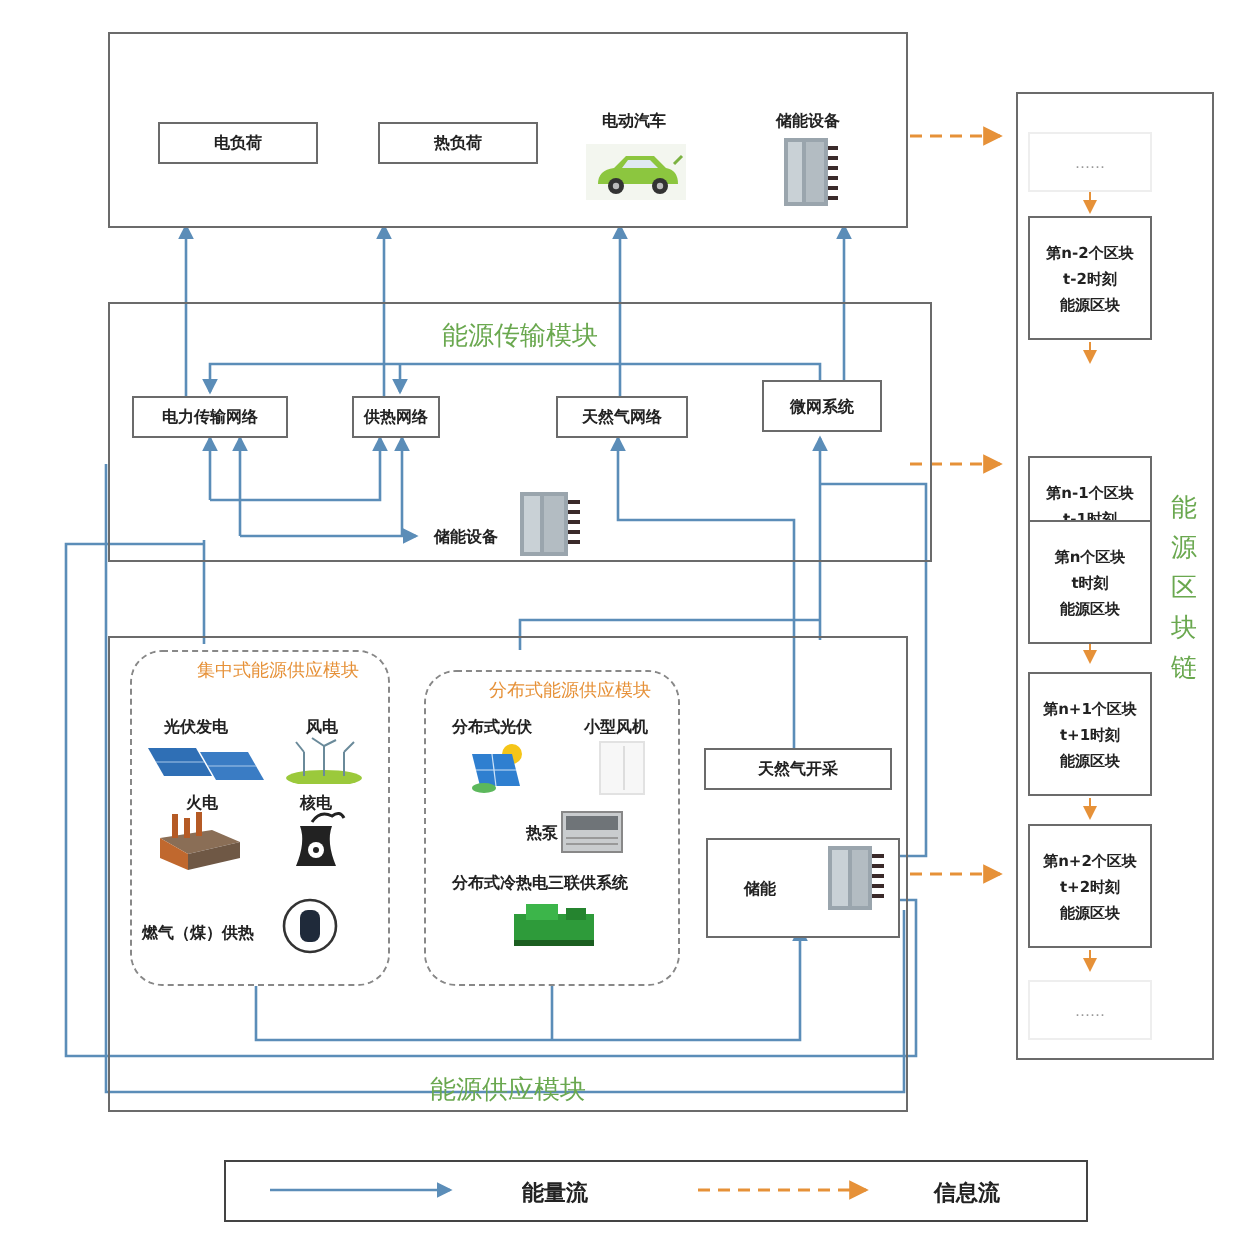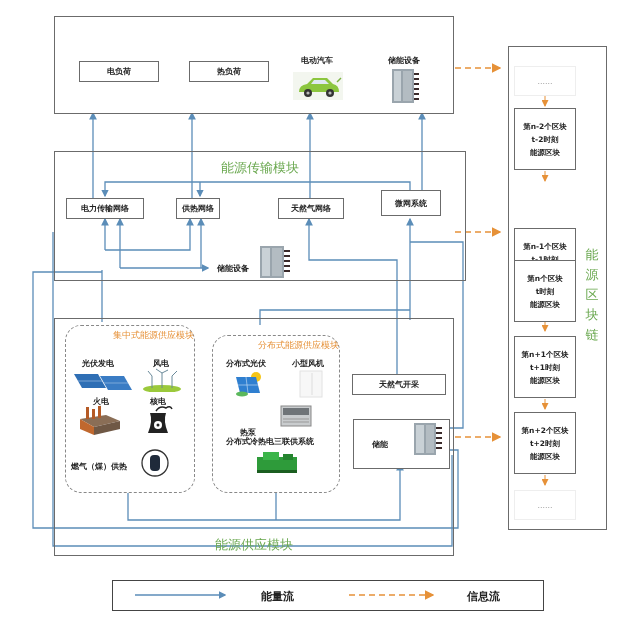--- a/index.html
+++ b/index.html
@@ -5,21 +5,21 @@
   html, body { margin: 0; padding: 0; background: #ffffff; }
   body { width: 626px; height: 623px; position: relative; overflow: hidden;
          font-family: "DejaVu Sans", sans-serif; color: #222; }
   .abs { position: absolute; }
   .module { position: absolute; border: 1.5px solid #6b6b6b; background: #fff; box-sizing: border-box; }
   .module-title { position: absolute; left: 0; right: 0; text-align: center; color: #6aa84f; font-size: 13px; }
   .node { position: absolute; border: 1.5px solid #6b6b6b; background: #fff; box-sizing: border-box;
           font-size: 8px; font-weight: bold; display: flex; align-items: center; justify-content: center; text-align: center; color:#222; }
   .lbl { position: absolute; font-size: 8px; font-weight: bold; color: #222; white-space: nowrap; }
   .dashed { position: absolute; border: 1.5px dashed #888; border-radius: 16px; box-sizing: border-box; }
-  .sub-title { position: absolute; left: 18px; right: 0; text-align: right; color: #e69138; font-size: 9px; }
+  .sub-title { position: absolute; left: 18px; right: 0; text-align: center; color: #e69138; font-size: 9px; }
   .block { position: absolute; left: 514px; width: 62px; border: 1.5px solid #6b6b6b; background:#fff; box-sizing: border-box;
            font-size: 7.5px; font-weight: bold; line-height: 13px; display: flex; flex-direction: column; align-items: center; justify-content: center; color:#222; }
   .block.ellipsis { border: 1px solid #eee; height: 30px; font-weight: normal; color:#999; }
   .chain-label { position: absolute; left: 583px; top: 245px; width: 18px; color: #6aa84f; font-size: 13px; line-height: 20px; text-align: center; }
   svg.lines { position: absolute; left: 0; top: 0; pointer-events: none; }
   .legend { position: absolute; left: 112px; top: 580px; width: 432px; height: 31px; border: 1.5px solid #444; box-sizing: border-box; }
   .legend-text { position: absolute; top: 8px; font-size: 11px; font-weight: bold; color: #222; }
 </style>
 </head>
 <body>
@@ -225,21 +225,21 @@
       <ellipse cx="8" cy="23" rx="6" ry="2.5" fill="#5cb85c"></ellipse>
     </svg>
 </div>
 <div class="lbl" style="left:292px;top:358px;">小型风机</div>
 <div class="abs" style="left:298px;top:369px;width:28px;height:30px;">
   <svg width="28" height="30">
       <rect x="2" y="2" width="22" height="26" fill="#f7f7f7" stroke="#e2e2e2"></rect>
       <line x1="14" y1="4" x2="14" y2="26" stroke="#ddd"></line>
     </svg>
 </div>
-<div class="lbl" style="left:240px;top:411px;margin-top:16px;">热泵</div>
+<div class="lbl" style="left:263px;top:411px;">热泵</div>
 <div class="abs" style="left:280px;top:403px;width:32px;height:24px;">
   <svg width="32" height="24">
       <rect x="1" y="3" width="30" height="20" fill="#c9ccce" stroke="#888"></rect>
       <rect x="3" y="5" width="26" height="7" fill="#6f7478"></rect>
       <g stroke="#999">
         <line x1="3" y1="16" x2="29" y2="16"></line>
         <line x1="3" y1="19" x2="29" y2="19"></line>
       </g>
     </svg>
 </div>

